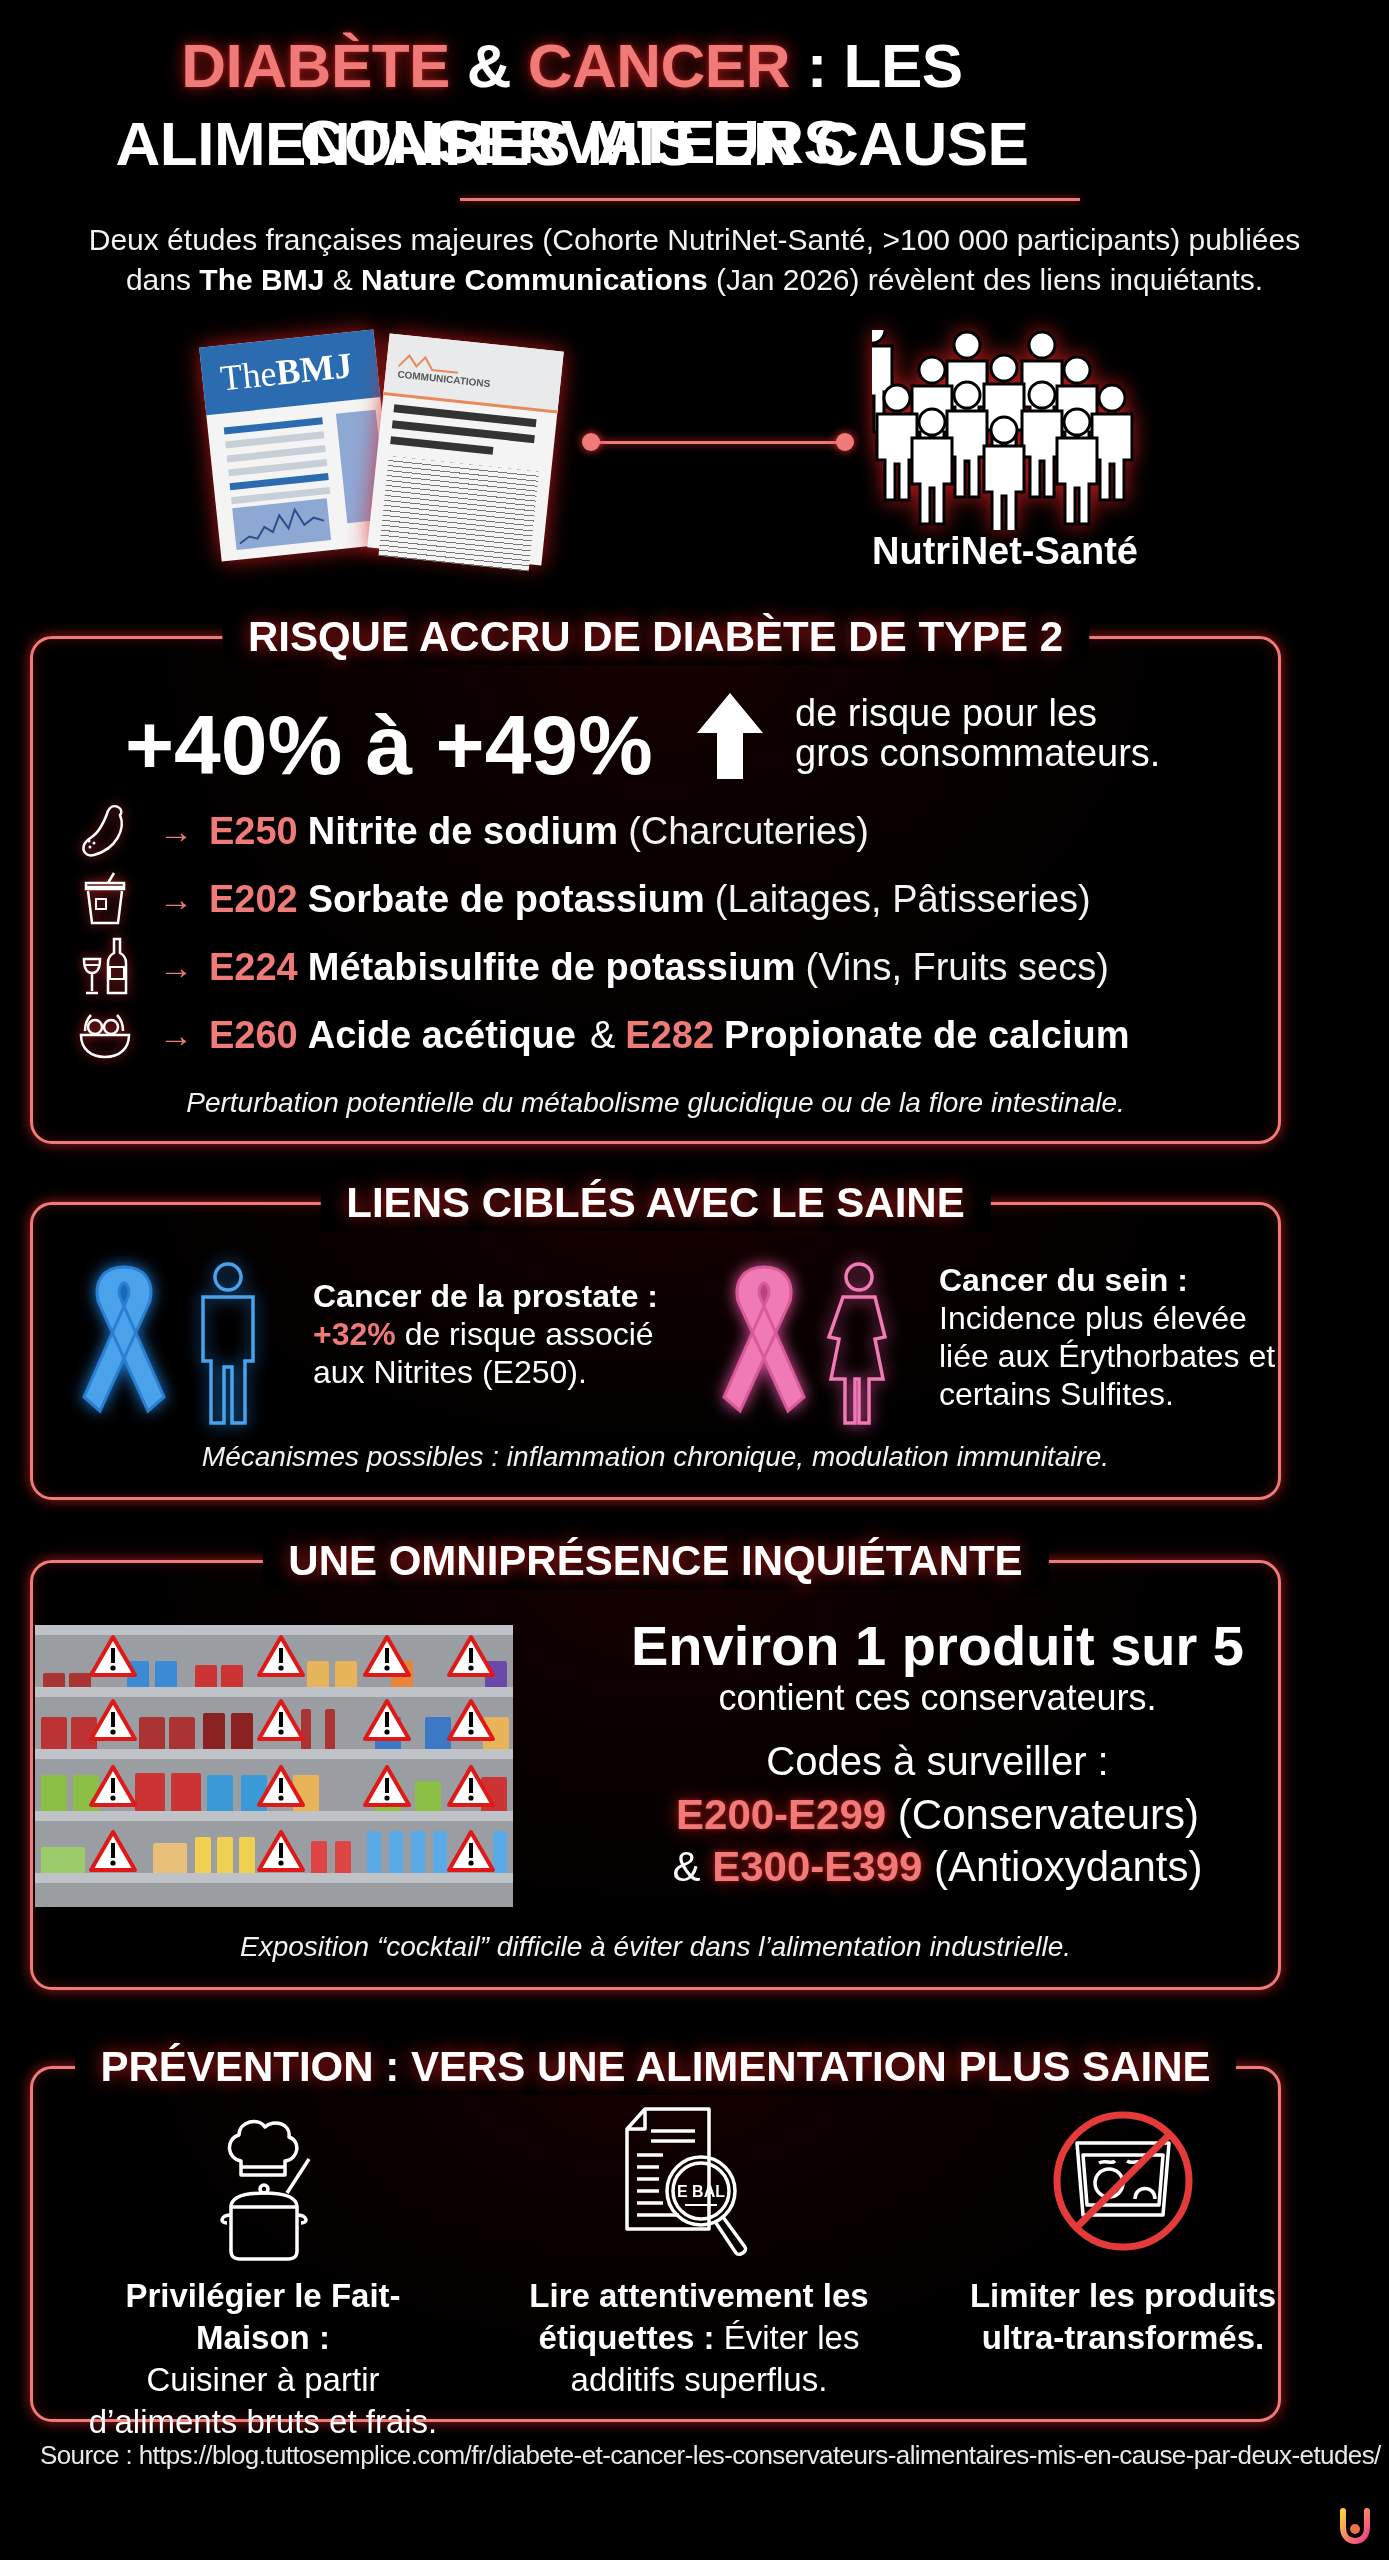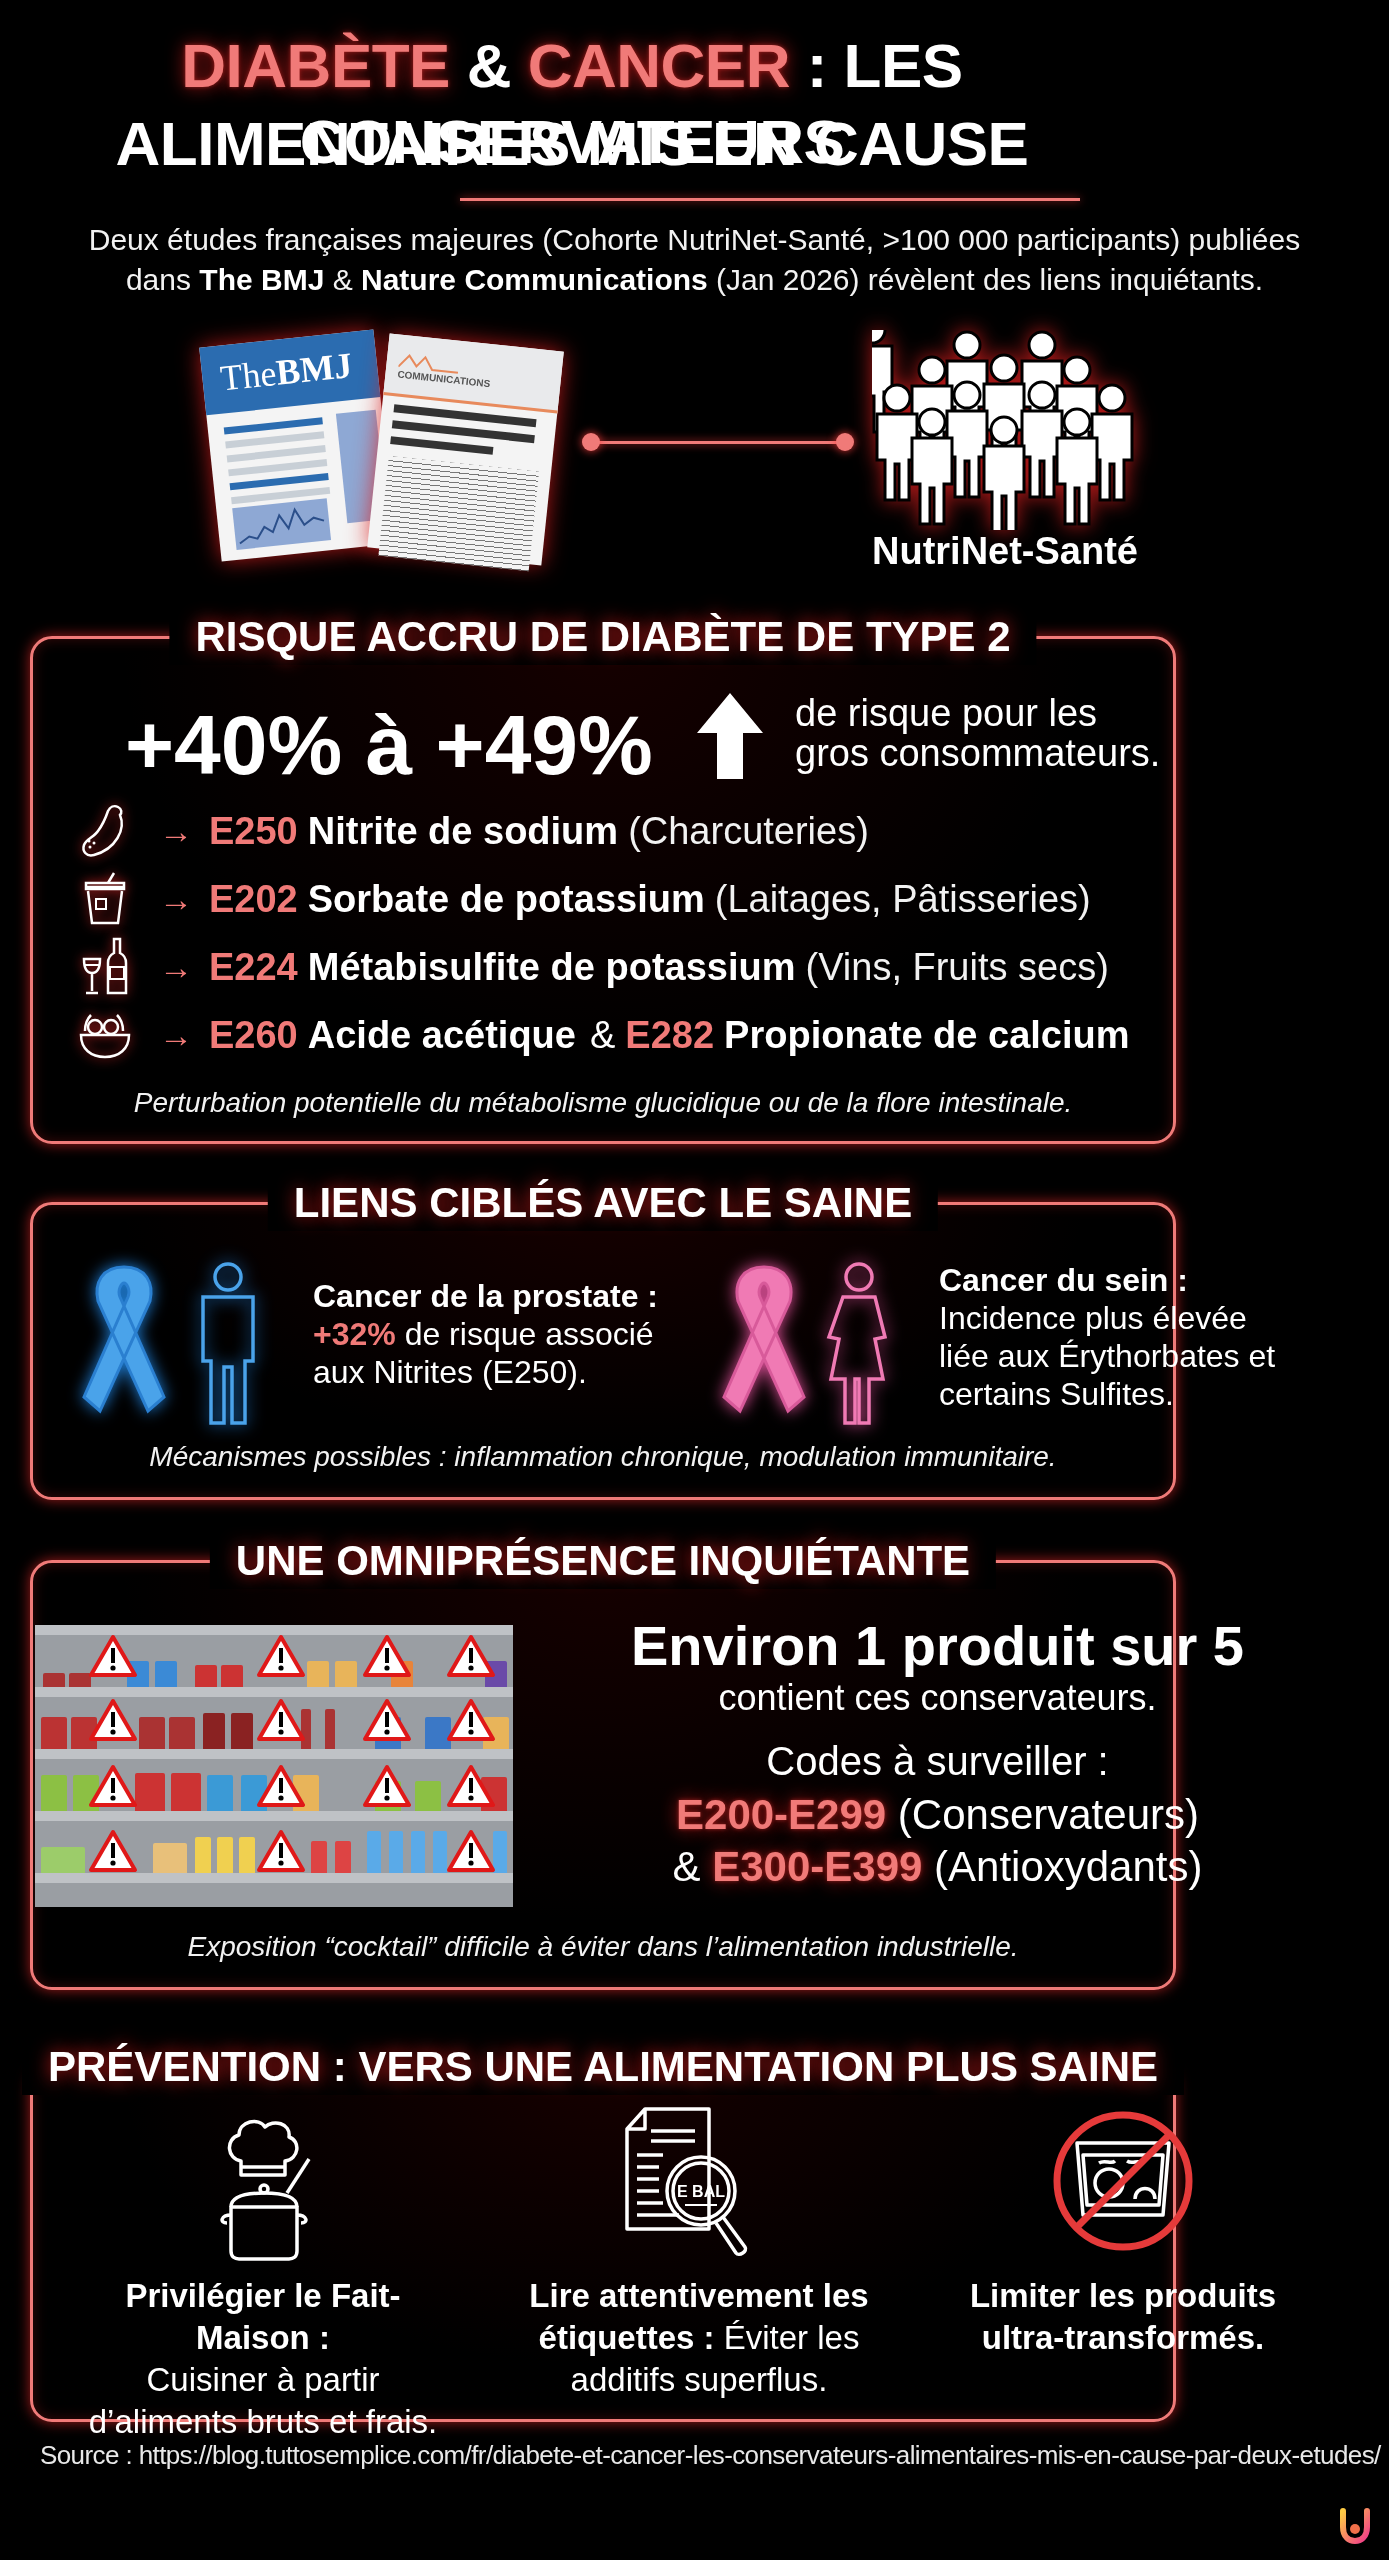--- a/index.html
+++ b/index.html
@@ -56,21 +56,21 @@
   .dot.a { left: 582px; } .dot.b { left: 836px; }
 
   .crowd { position: absolute; left: 872px; top: 330px; width: 265px; height: 200px; filter: drop-shadow(0 0 10px rgba(220,30,30,0.8)); }
   .crowd-label {
     position: absolute; left: 850px; top: 530px; width: 310px; text-align: center;
     font-size: 38px; font-weight: 700;
   }
 
   
   .box {
-    position: absolute; left: 30px; width: 1146px;
+    position: absolute; left: 30px; width: 1251px;
     border: 3px solid #f07a78; border-radius: 22px;
     box-shadow: 0 0 14px rgba(230,40,40,0.7), inset 0 0 14px rgba(230,40,40,0.25);
     background: radial-gradient(ellipse at 50% 0%, rgba(120,0,0,0.18), rgba(0,0,0,0) 60%);
   }
   .box-title {
     position: absolute; left: 50%; transform: translateX(-50%);
     background: #000; padding: 0 26px; white-space: nowrap;
     font-weight: 700; font-size: 42px; line-height: 56px; top: -30px;
     text-shadow: 0 0 18px rgba(220,30,30,0.9);
   }

